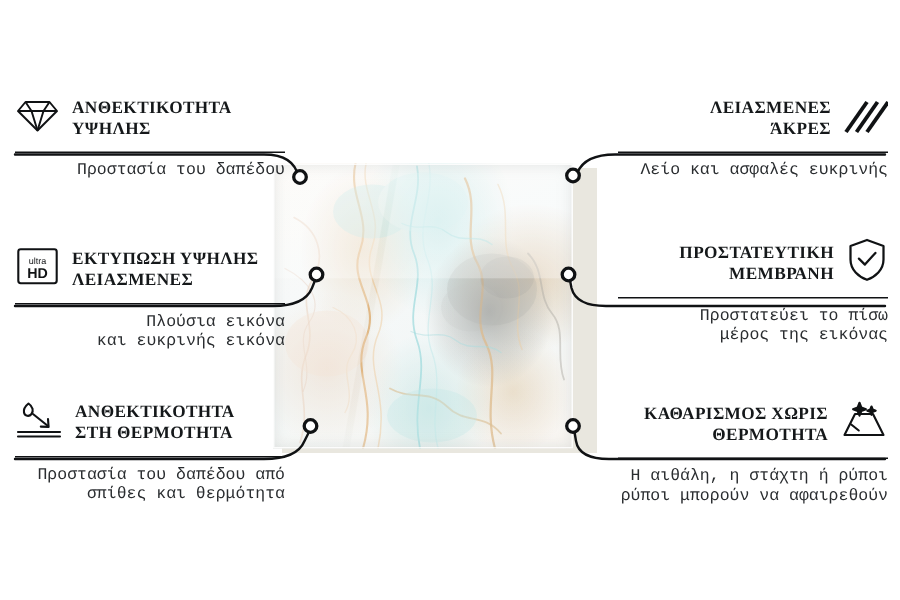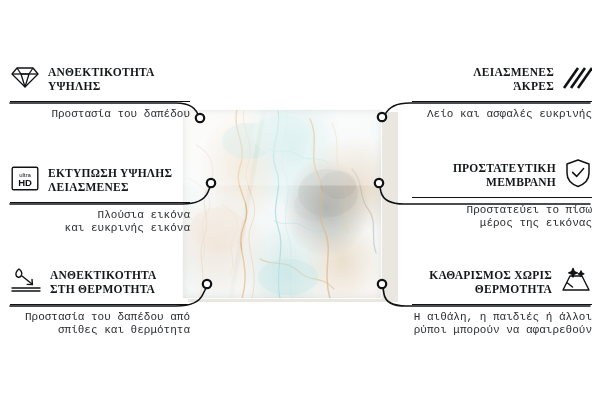--- a/index.html
+++ b/index.html
@@ -267,18 +267,18 @@
         <svg width="32" height="30" viewBox="0 0 32 30" fill="none" stroke="#101214" stroke-width="1.4" stroke-linecap="round" stroke-linejoin="round">
           <path d="M3 25 L10 11 H22 L29 25 Z"></path>
           <path d="M7.5 18 L12.5 22"></path>
           <path d="M13 3.5 L14.2 6.6 L17.3 7.8 L14.2 9 L13 12.1 L11.8 9 L8.7 7.8 L11.8 6.6 Z" fill="#101214"></path>
           <path d="M21 6 L21.8 8 L23.8 8.8 L21.8 9.6 L21 11.6 L20.2 9.6 L18.2 8.8 L20.2 8 Z" fill="#101214"></path>
         </svg>
       </span>
     </div>
     <div class="rule"></div>
     <div class="desc">
-      <span>Η αιθάλη, η παιδιές ή άλλοι</span><br>
+      <span>Η αιθάλη, η στάχτη ή ρύποι</span><br>
       <span>ρύποι μπορούν να αφαιρεθούν</span>
     </div>
   </div>
 
 </div>
 
 </body></html>

